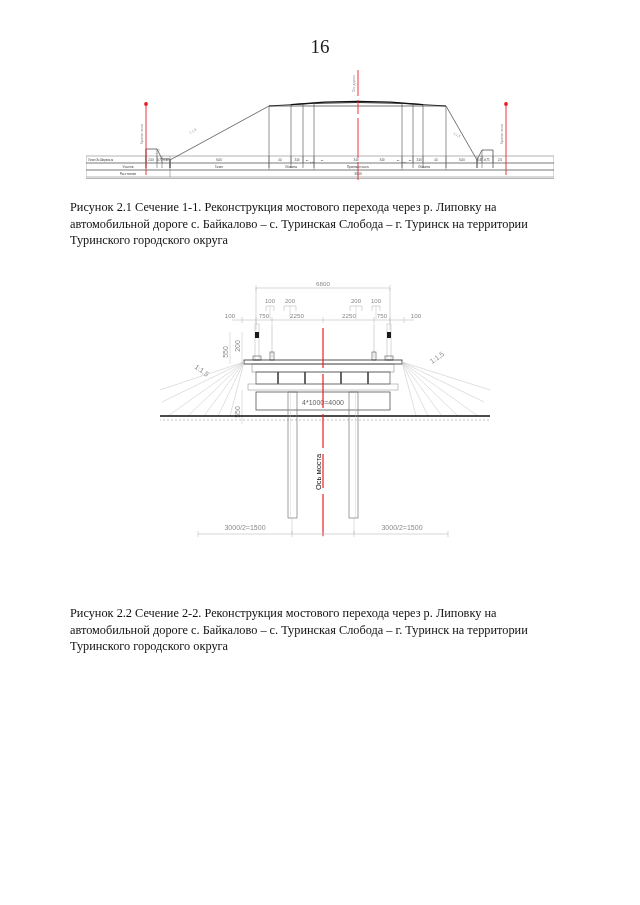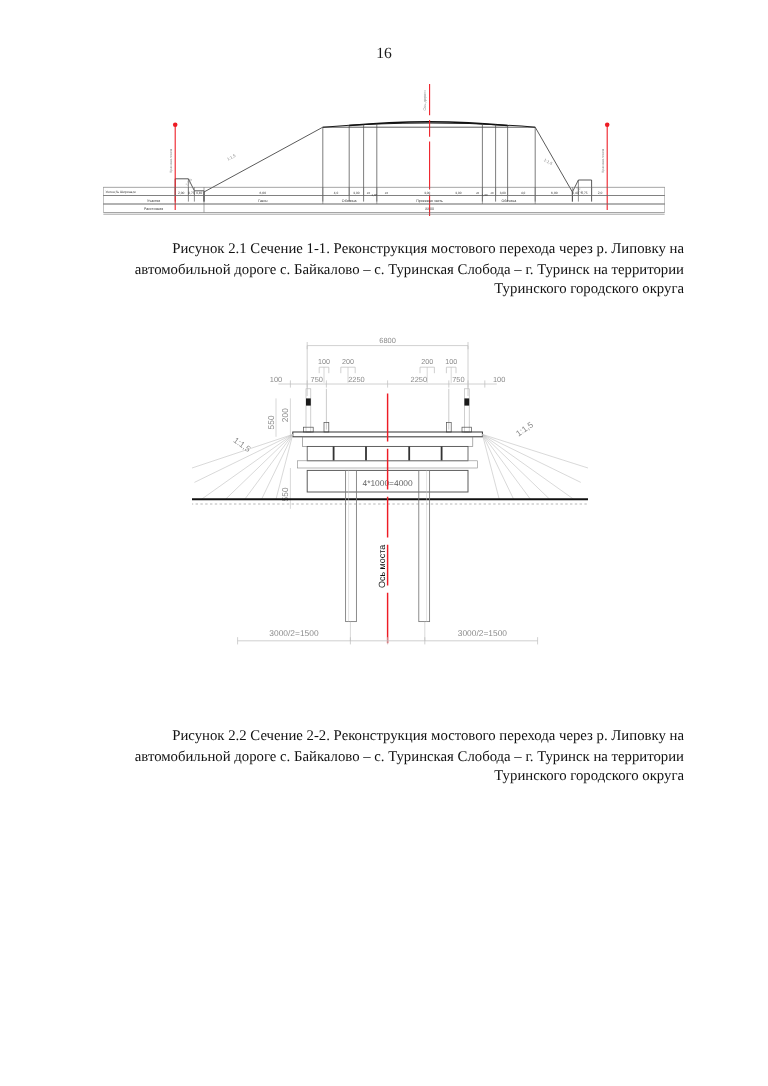--- a/index.html
+++ b/index.html
@@ -6,26 +6,26 @@
   body{
     width:640px;height:905px;background:#ffffff;
     font-family:"Liberation Serif", serif;
     color:#000;position:relative;overflow:hidden;
   }
   .page{position:absolute;inset:0;}
 
   
   .page-number{
     position:absolute;top:36px;left:0;width:640px;text-align:center;
-    font-size:13px;font-family:"Liberation Serif",serif;color:#1a1a1a;
+    font-size:19px;font-family:"Liberation Serif",serif;color:#1a1a1a;
   }
 
   
   .caption{
-    position:absolute;left:70px;width:500px;text-align:right;
+    position:absolute;left:70px;width:500px;text-align:left;
     font-size:12.3px;line-height:16.5px;color:#111;
     font-family:"Liberation Serif",serif;
   }
   #caption-1{top:199px;}
   #caption-2{top:572px;margin-top:33px;}
 
   
   #figure-1{position:absolute;left:86px;top:62px;width:468px;height:120px;}
   #figure-1 svg{display:block;}
 

